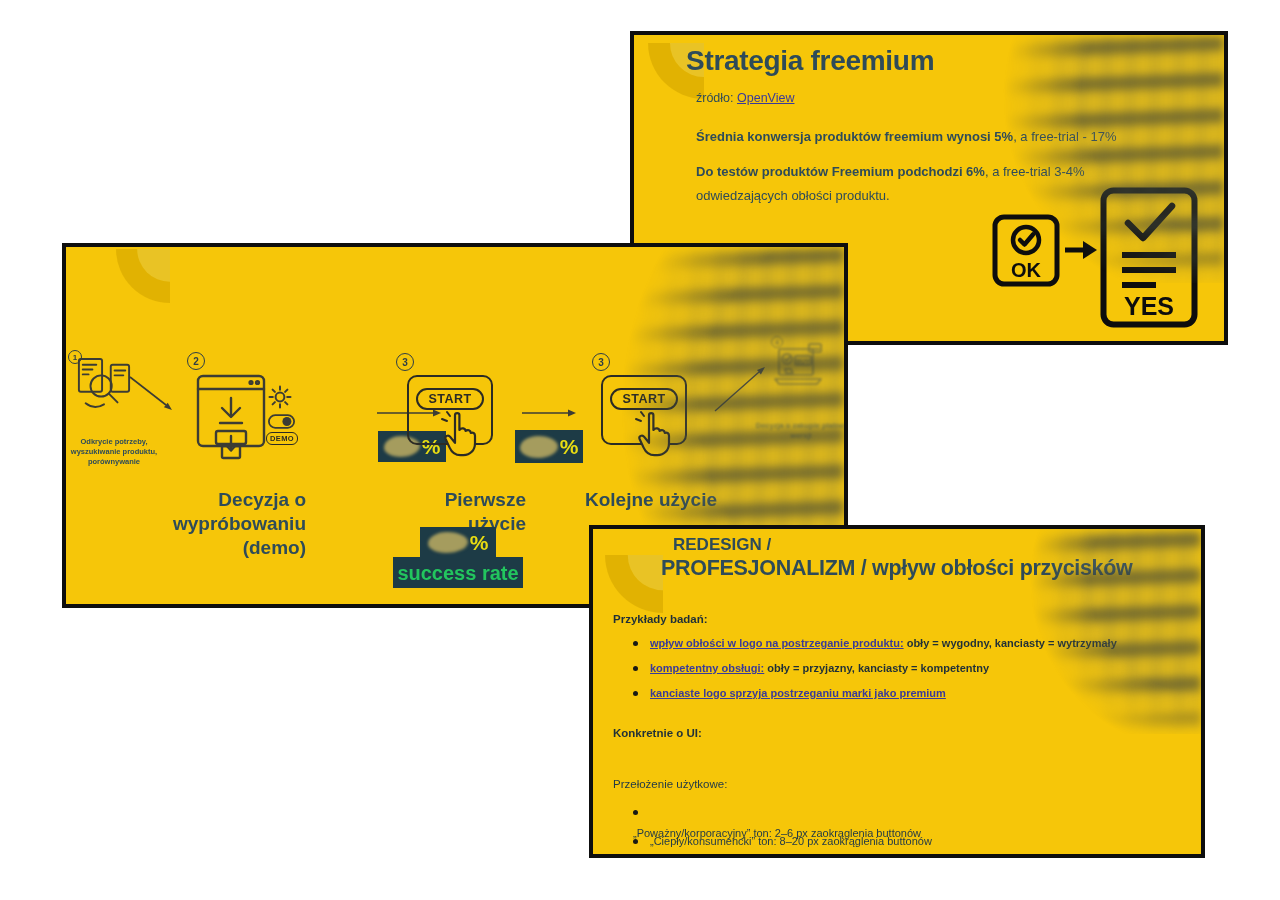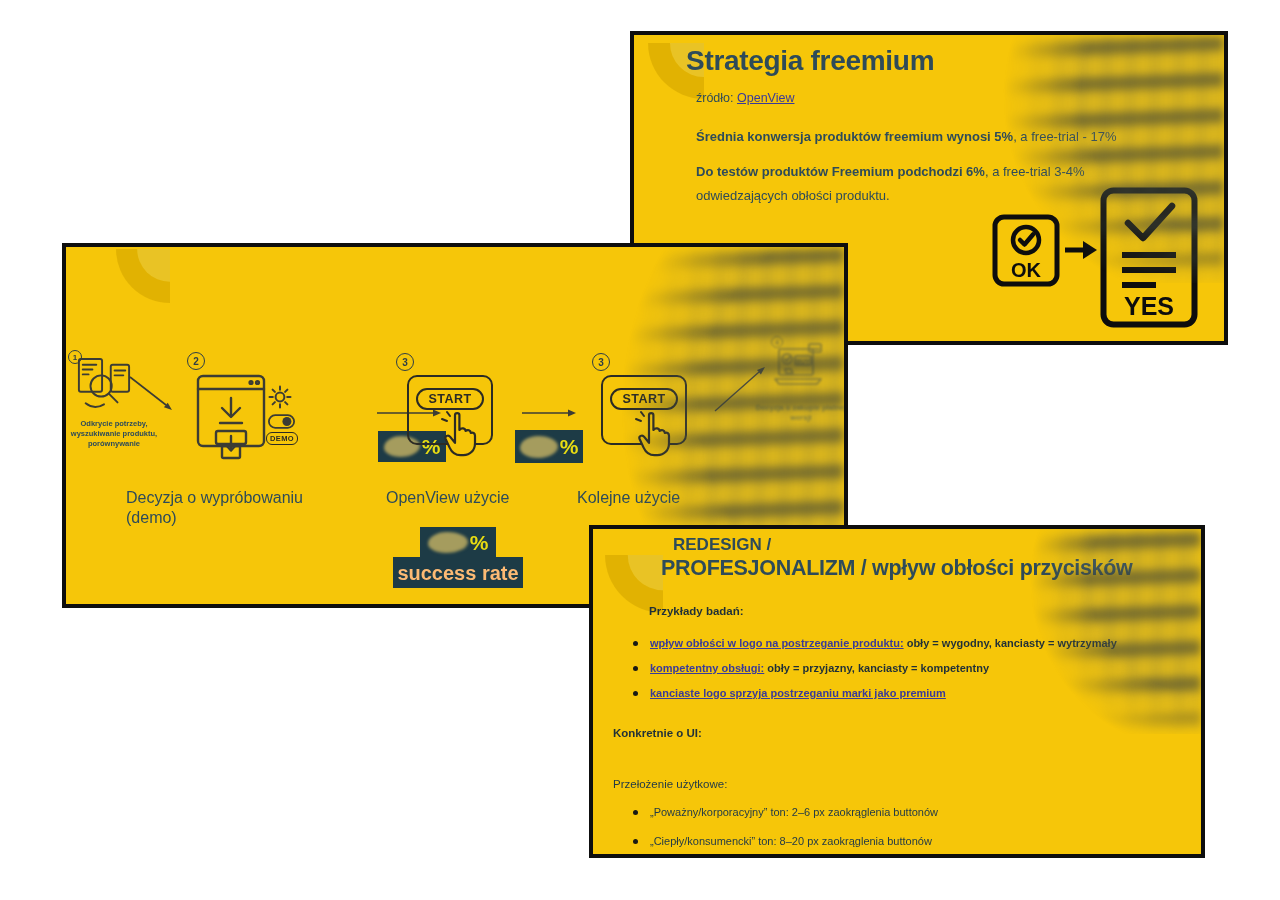--- a/index.html
+++ b/index.html
@@ -25,29 +25,29 @@
     mask-image:radial-gradient(120% 105% at 100% 25%, #000 52%, transparent 80%);}
   .streaks.haze{background-color:rgba(125,128,100,.22);}
   
   .conv-badge{position:absolute;background:#1d3b46;display:flex;align-items:center;justify-content:center;gap:2px;}
   .pct{color:#e8dc12;font-weight:800;font-size:21px;line-height:1;}
   .smudge{background:radial-gradient(ellipse at 45% 45%, #a59c5e 0 55%, #8d8750 100%);
     border-radius:48% 52% 55% 45% / 55% 48% 52% 45%;filter:blur(1.6px);}
   
   .succ-top{background:#1d3b46;width:76px;height:30px;margin:0 auto;display:flex;align-items:center;justify-content:center;gap:2px;}
   .succ-bottom{background:#1d3b46;width:130px;height:31px;display:flex;align-items:center;justify-content:center;}
-  .succ-label{color:#fdba74;font-weight:800;font-size:20px;line-height:1;}
+  .succ-label{color:#22c55e;font-weight:800;font-size:20px;line-height:1;}
   
   .step-num{position:absolute;border:1.4px solid #2f3e45;color:#2f3e45;border-radius:50%;
     display:flex;align-items:center;justify-content:center;font-weight:700;background:transparent;}
   .num-lg{width:16px;height:16px;font-size:10px;}
   .num-sm{width:12px;height:12px;font-size:8px;}
   .num-xs{width:10px;height:10px;font-size:6.5px;}
-  .step-label{position:absolute;text-align:left;color:#2e4b59;font-weight:400;font-size:16px;line-height:1.25;}
-  .step-label-tiny{position:absolute;text-align:center;color:#2e4b59;font-weight:600;font-size:7.5px;line-height:1.35;}
+  .step-label{position:absolute;text-align:right;color:#2e4b59;font-weight:700;font-size:19px;line-height:1.25;}
+  .step-label-tiny{position:absolute;text-align:center;color:#2e4b59;font-weight:600;font-size:7.5px;line-height:1.35;margin-top:18px;}
   .start-card{position:absolute;border:2.5px solid #2b2b25;border-radius:10px;}
   .start-pill{border:2.5px solid #2b2b25;border-radius:14px;padding:2px 10px;margin:11px auto 0;
     width:max-content;font-weight:800;font-size:12.5px;letter-spacing:.5px;color:#2b2b25;}
   .demo-badge{position:absolute;border:1.8px solid #2b2b25;border-radius:6px;padding:1px 3px;
     font-weight:800;font-size:7.5px;letter-spacing:.4px;color:#2b2b25;}
   .blur-group{filter:blur(1.3px);opacity:.55;}
   
   .h-bold{font-weight:700;font-size:11.5px;color:#1f2f38;}
   .h-reg{font-weight:400;font-size:11.5px;color:#243b46;}
   .bullet-row{position:absolute;display:flex;align-items:flex-start;gap:12px;font-size:11px;}
@@ -187,21 +187,21 @@
     </div>
     <svg class="abs" style="left:372px;top:162px;" width="46" height="54" viewBox="0 0 46 54">
       <g fill="#f6c609" stroke="#2b2b25" stroke-width="2.2" stroke-linejoin="round" stroke-linecap="round">
         <path d="M17 6 c0-2.6 4.4-2.6 4.4 0 v15 c2-2.8 6-1.8 6.2 1 c2-1.8 5-0.8 5.2 2 c2-1 4.2 0.2 4.2 2.8 v7.4 c0 7-4.8 12-11.6 12 h-3 c-5.4 0-8.6-2.8-10.8-7.6 l-4-8.6 c-1.2-2.8 2.6-4.8 4.6-2.2 l4.8 6 z"></path>
       </g>
       <g stroke="#2b2b25" stroke-width="2" stroke-linecap="round">
         <line x1="9" y1="3" x2="12" y2="7"></line>
           <line x1="4" y1="10" x2="9" y2="12"></line>
       </g>
     </svg>
-    <div class="step-label" style="left:320px;top:241px;width:140px;">OpenView użycie</div>
+    <div class="step-label" style="left:320px;top:241px;width:140px;">Pierwsze użycie</div>
 
     <svg class="abs" style="left:456px;top:161px;" width="56" height="10" viewBox="0 0 56 10">
       <line x1="0" y1="5" x2="47" y2="5" stroke="#3c3c34" stroke-width="1.5"></line>
       <polygon points="54,5 46,1.5 46,8.5" fill="#3c3c34"></polygon>
     </svg>
     <div class="conv-badge" style="left:449px;top:183px;width:68px;height:33px;">
       <div class="smudge" style="width:38px;height:22px;"></div>
       <span class="pct">%</span>
     </div>
 
@@ -258,40 +258,40 @@
   </div>
 
   <div class="slide" id="slide-redesign">
     <svg class="fan" style="left:12px;top:26px;" width="58" height="58" viewBox="0 0 56 56">
       <path d="M56 0 L56 56 A56 56 0 0 1 0 0 Z" fill="#d8a900" opacity="0.75"></path>
       <path d="M56 0 L56 34 A34 34 0 0 1 22 0 Z" fill="#e9c52b" opacity="0.95"></path>
     </svg>
     <div class="abs teal" style="left:80px;top:6px;font-size:17px;font-weight:600;">REDESIGN /</div>
     <div class="abs slide-title" style="left:68px;top:27px;font-size:21.5px;">PROFESJONALIZM / wpływ obłości przycisków</div>
 
-    <div class="abs h-bold" style="left:20px;top:76px;margin-left:36px;">Przykłady badań:</div>
+    <div class="abs h-bold" style="left:20px;top:84px;">Przykłady badań:</div>
 
     <div class="bullet-row" style="left:40px;top:108px;">
       <span class="dot"></span>
       <span><span class="b-link">wpływ obłości w logo na postrzeganie produktu:</span><span class="b-detail"> obły = wygodny, kanciasty = wytrzymały</span></span>
     </div>
     <div class="bullet-row" style="left:40px;top:133px;">
       <span class="dot"></span>
       <span><span class="b-link">kompetentny obsługi:</span><span class="b-detail"> obły = przyjazny, kanciasty  = kompetentny</span></span>
     </div>
     <div class="bullet-row" style="left:40px;top:158px;">
       <span class="dot"></span>
       <span><span class="b-link">kanciaste logo sprzyja postrzeganiu marki jako premium</span><span class="b-detail"></span></span>
     </div>
 
     <div class="abs h-bold" style="left:20px;top:198px;">Konkretnie o UI:</div>
 
     <div class="abs h-reg" style="left:20px;top:249px;">Przełożenie użytkowe:</div>
 
-    <div class="bullet-row" style="left:40px;top:277px;">
+    <div class="bullet-row" style="left:40px;top:277px;flex-direction:column;">
       <span class="dot"></span>
       <span class="h-reg" style="font-size:11px;">„Poważny/korporacyjny” ton: 2–6 px zaokrąglenia buttonów</span>
     </div>
     <div class="bullet-row" style="left:40px;top:306px;">
       <span class="dot"></span>
       <span class="h-reg" style="font-size:11px;">„Ciepły/konsumencki” ton: 8–20 px zaokrąglenia buttonów</span>
     </div>
 
     <div class="streaks haze" style="left:430px;top:0;width:178px;height:205px;"></div>
   </div>

